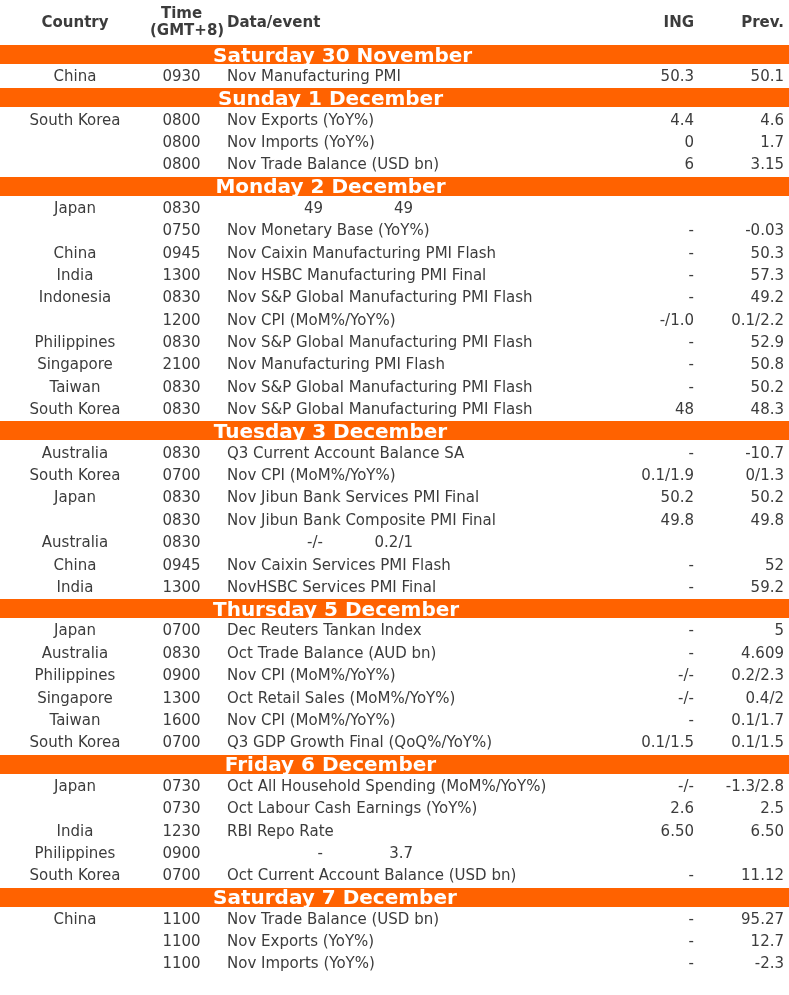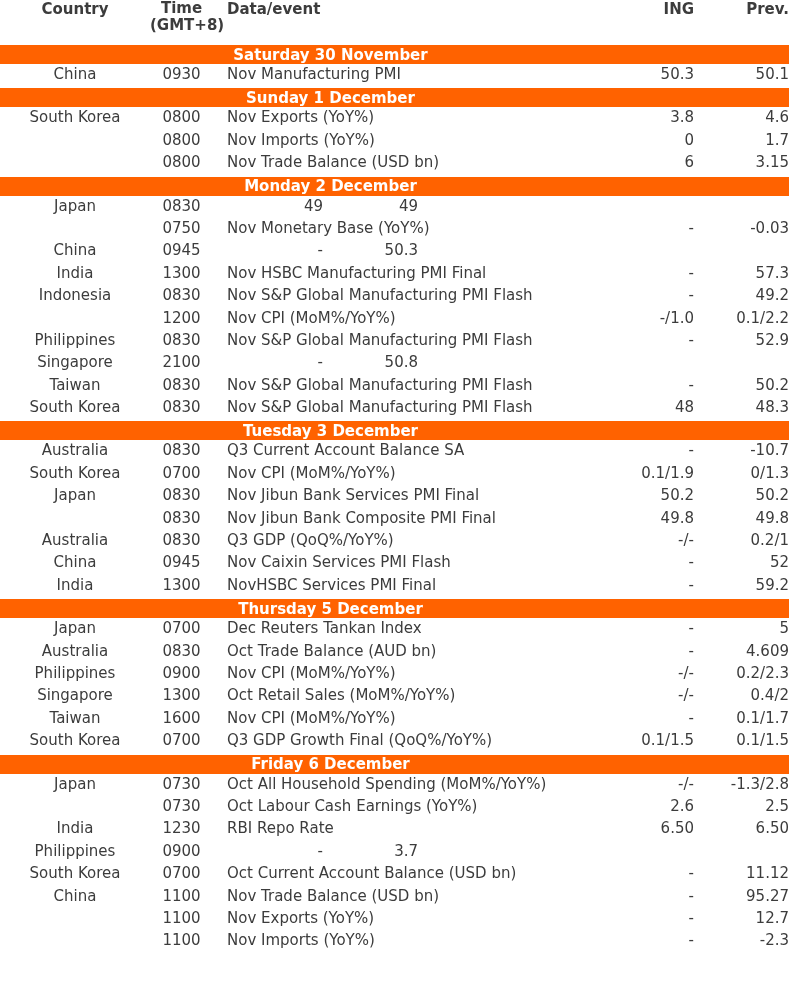--- a/index.html
+++ b/index.html
@@ -12,26 +12,26 @@
   body {
     width: 789px;
     height: 995px;
     font-family: "DejaVu Sans", "Liberation Sans", sans-serif;
     color: var(--text);
     overflow: hidden;
   }
   .calendar { width: 789px; }
 
   
-  .row { display: flex; align-items: flex-start; width: 789px; }
+  .row { display: flex; align-items: center; width: 789px; }
   .col-country { width: 150px; text-align: center; }
   .col-time    { width: 63px;  text-align: center; }
   .col-event   { flex: 1; text-align: left; padding-left: 14px; white-space: nowrap; overflow: visible; }
   .col-ing     { width: 110px; text-align: right; }
-  .col-prev    { width: 95px;  text-align: right; }
+  .col-prev    { width: 95px;  text-align: right; padding-right: 5px; }
 
   .header-row {
     height: 44px;
     font-weight: bold;
     font-size: 15px;
   }
   .time-header { line-height: 1.15; }
 
   .data-row {
     height: 22.4px;
@@ -46,21 +46,21 @@
     display: flex;
     align-items: center;
   }
   .band-label {
     margin-left: 213px;
     width: 235px;
     text-align: center;
     white-space: nowrap;
     color: var(--band-text);
     font-weight: bold;
-    font-size: 15px;
+    font-size: 20px;
   }
 </style>
 </head>
 <body>
 
 <div class="calendar">
 
   <div class="row header-row">
     <div class="col-country">Country</div>
     <div class="col-time time-header">
@@ -83,21 +83,21 @@
     <div class="col-ing">50.3</div>
     <div class="col-prev">50.1</div>
   </div>
       <div class="band">
     <div class="band-label">Sunday 1 December</div>
   </div>
       <div class="row data-row">
     <div class="col-country">South Korea</div>
     <div class="col-time">0800</div>
     <div class="col-event">Nov Exports (YoY%)</div>
-    <div class="col-ing">3.8</div>
+    <div class="col-ing">4.4</div>
     <div class="col-prev">4.6</div>
   </div>
       <div class="row data-row">
     <div class="col-country"></div>
     <div class="col-time">0800</div>
     <div class="col-event">Nov Imports (YoY%)</div>
     <div class="col-ing">0</div>
     <div class="col-prev">1.7</div>
   </div>
       <div class="row data-row">
@@ -119,20 +119,21 @@
       <div class="row data-row">
     <div class="col-country"></div>
     <div class="col-time">0750</div>
     <div class="col-event">Nov Monetary Base (YoY%)</div>
     <div class="col-ing">-</div>
     <div class="col-prev">-0.03</div>
   </div>
       <div class="row data-row">
     <div class="col-country">China</div>
     <div class="col-time">0945</div>
+    <div class="col-event">Nov Caixin Manufacturing PMI Flash</div>
     <div class="col-ing">-</div>
     <div class="col-prev">50.3</div>
   </div>
       <div class="row data-row">
     <div class="col-country">India</div>
     <div class="col-time">1300</div>
     <div class="col-event">Nov HSBC Manufacturing PMI Final</div>
     <div class="col-ing">-</div>
     <div class="col-prev">57.3</div>
   </div>
@@ -153,20 +154,21 @@
       <div class="row data-row">
     <div class="col-country">Philippines</div>
     <div class="col-time">0830</div>
     <div class="col-event">Nov S&amp;P Global Manufacturing PMI Flash</div>
     <div class="col-ing">-</div>
     <div class="col-prev">52.9</div>
   </div>
       <div class="row data-row">
     <div class="col-country">Singapore</div>
     <div class="col-time">2100</div>
+    <div class="col-event">Nov Manufacturing PMI Flash</div>
     <div class="col-ing">-</div>
     <div class="col-prev">50.8</div>
   </div>
       <div class="row data-row">
     <div class="col-country">Taiwan</div>
     <div class="col-time">0830</div>
     <div class="col-event">Nov S&amp;P Global Manufacturing PMI Flash</div>
     <div class="col-ing">-</div>
     <div class="col-prev">50.2</div>
   </div>
@@ -204,21 +206,20 @@
       <div class="row data-row">
     <div class="col-country"></div>
     <div class="col-time">0830</div>
     <div class="col-event">Nov Jibun Bank Composite PMI Final</div>
     <div class="col-ing">49.8</div>
     <div class="col-prev">49.8</div>
   </div>
       <div class="row data-row">
     <div class="col-country">Australia</div>
     <div class="col-time">0830</div>
-    <div class="col-event">Q3 GDP (QoQ%/YoY%)</div>
     <div class="col-ing">-/-</div>
     <div class="col-prev">0.2/1</div>
   </div>
       <div class="row data-row">
     <div class="col-country">China</div>
     <div class="col-time">0945</div>
     <div class="col-event">Nov Caixin Services PMI Flash</div>
     <div class="col-ing">-</div>
     <div class="col-prev">52</div>
   </div>
@@ -304,20 +305,23 @@
     <div class="col-ing">-</div>
     <div class="col-prev">3.7</div>
   </div>
       <div class="row data-row">
     <div class="col-country">South Korea</div>
     <div class="col-time">0700</div>
     <div class="col-event">Oct Current Account Balance (USD bn)</div>
     <div class="col-ing">-</div>
     <div class="col-prev">11.12</div>
   </div>
+      <div class="band">
+    <div class="band-label">Saturday 7 December</div>
+  </div>
       <div class="row data-row">
     <div class="col-country">China</div>
     <div class="col-time">1100</div>
     <div class="col-event">Nov Trade Balance (USD bn)</div>
     <div class="col-ing">-</div>
     <div class="col-prev">95.27</div>
   </div>
       <div class="row data-row">
     <div class="col-country"></div>
     <div class="col-time">1100</div>

